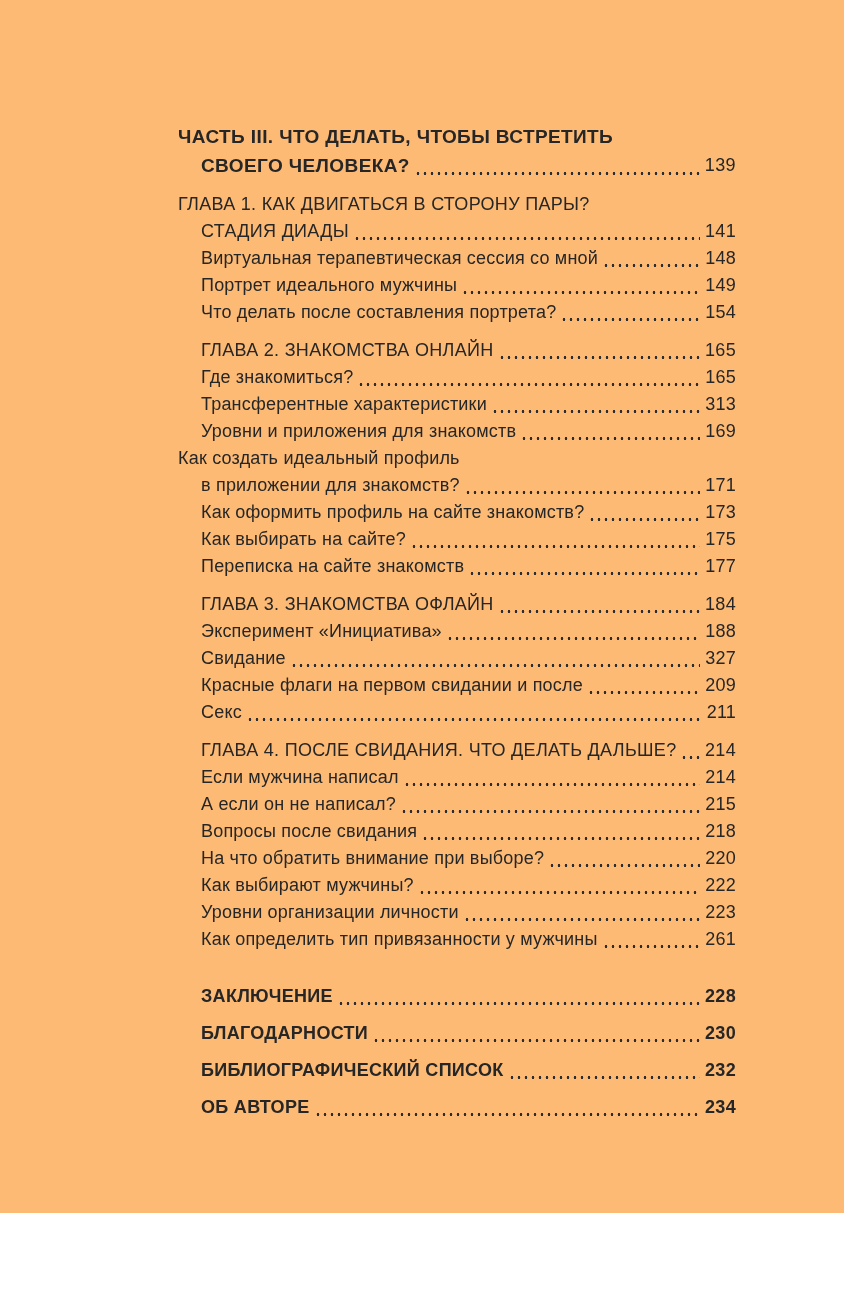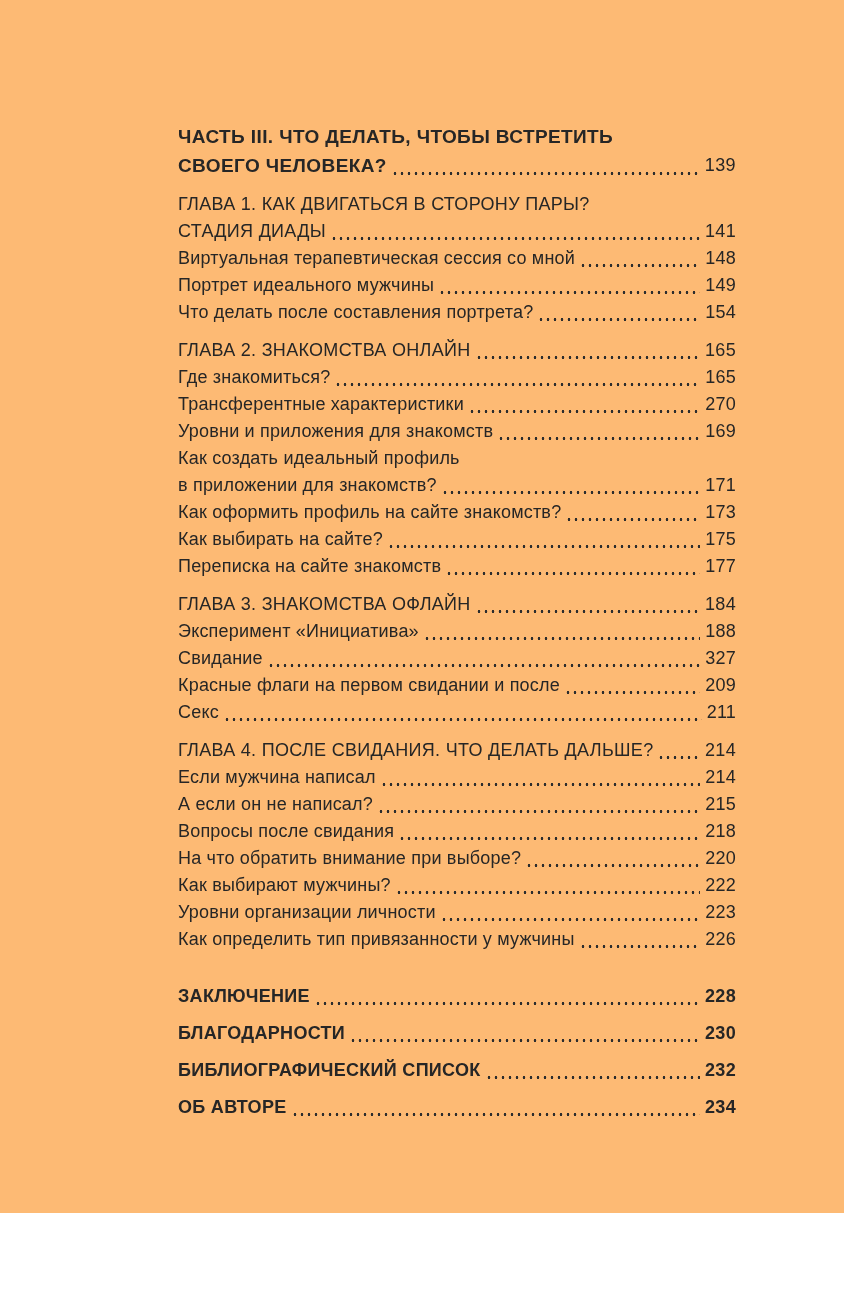--- a/index.html
+++ b/index.html
@@ -33,20 +33,21 @@
     letter-spacing: 0.2px;
     white-space: nowrap;
   }
   .row {
     display: flex;
     align-items: flex-end;
   }
   .label {
     flex: 0 1 auto;
     overflow: hidden;
+    margin-left: 23px;
   }
   .leader {
     flex: 1 1 auto;
     min-width: 10px;
     height: 5px;
     margin: 0 5px 4px 6px;
     background-image: radial-gradient(circle at 2px 2.5px, #2d2d2d 1.25px, rgba(0,0,0,0) 1.55px);
     background-size: 7px 5px;
     background-repeat: repeat-x;
     background-position: left bottom;
@@ -126,21 +127,21 @@
         <div class="line row">
           <span class="label">Где знакомиться?</span>
           <span class="leader"></span>
           <span class="pageno">165</span>
         </div>
       </div>
       <div class="entry item">
         <div class="line row">
           <span class="label">Трансферентные характеристики</span>
           <span class="leader"></span>
-          <span class="pageno">270</span>
+          <span class="pageno">313</span>
         </div>
       </div>
       <div class="entry item">
         <div class="line row">
           <span class="label">Уровни и приложения для знакомств</span>
           <span class="leader"></span>
           <span class="pageno">169</span>
         </div>
       </div>
       <div class="entry item">
@@ -253,21 +254,21 @@
         <div class="line row">
           <span class="label">Уровни организации личности</span>
           <span class="leader"></span>
           <span class="pageno">223</span>
         </div>
       </div>
       <div class="entry item">
         <div class="line row">
           <span class="label">Как определить тип привязанности у мужчины</span>
           <span class="leader"></span>
-          <span class="pageno">226</span>
+          <span class="pageno">261</span>
         </div>
       </div>
       <div class="entry backmatter">
         <div class="line row">
           <span class="label">ЗАКЛЮЧЕНИЕ</span>
           <span class="leader"></span>
           <span class="pageno">228</span>
         </div>
       </div>
       <div class="entry backmatter">

